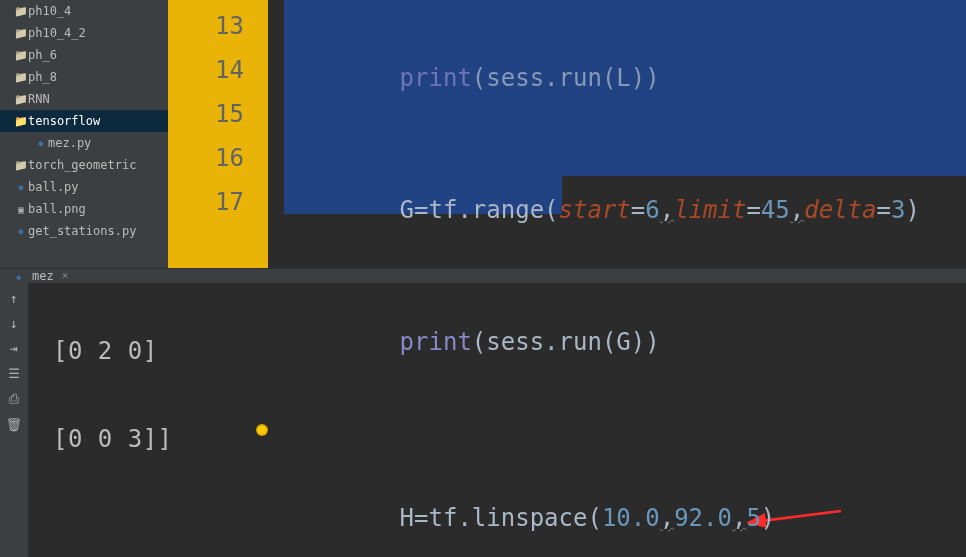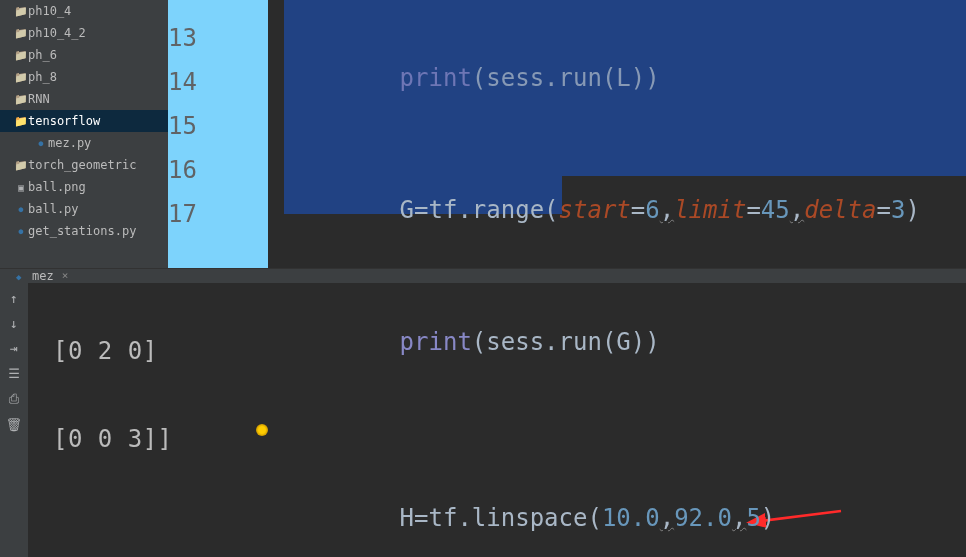--- a/index.html
+++ b/index.html
@@ -41,24 +41,24 @@
 .py-icon::before { content: "●"; color: #3572A5; font-size: 8px; }
 .img-icon::before { content: "▣"; color: #afb1b3; font-size: 10px; }
 
 .editor {
   flex: 1;
   display: flex;
   background: #2b2b2b;
 }
 .gutter {
   width: 100px;
-  background: #7dd3fc;
-  text-align: left;
+  background: #eab308;
+  text-align: right;
   padding-right: 24px;
-  padding-top: 16px;
+  padding-top: 4px;
 }
 .gutter .ln {
   font-size: 24px;
   color: #606366;
   line-height: 44px;
   font-family: Consolas, monospace;
 }
 .code {
   flex: 1;
   padding-top: 12px;
@@ -190,27 +190,27 @@
         <span class="py-icon"></span>
         <span>mez.py</span>
       </div>
     <div class="tree-item">
         <span class="indent" style="width:8px"></span>
         <span class="folder-icon"></span>
         <span>torch_geometric</span>
       </div>
     <div class="tree-item">
         <span class="indent" style="width:8px"></span>
+        <span class="py-icon"></span>
+        <span>ball.py</span>
+      </div>
+    <div class="tree-item">
+        <span class="indent" style="width:8px"></span>
         <span class="img-icon"></span>
         <span>ball.png</span>
-      </div>
-    <div class="tree-item">
-        <span class="indent" style="width:8px"></span>
-        <span class="py-icon"></span>
-        <span>ball.py</span>
       </div>
     <div class="tree-item">
         <span class="indent" style="width:8px"></span>
         <span class="py-icon"></span>
         <span>get_stations.py</span>
       </div>
   </div>
 
   <div class="editor">
     <div class="gutter">

